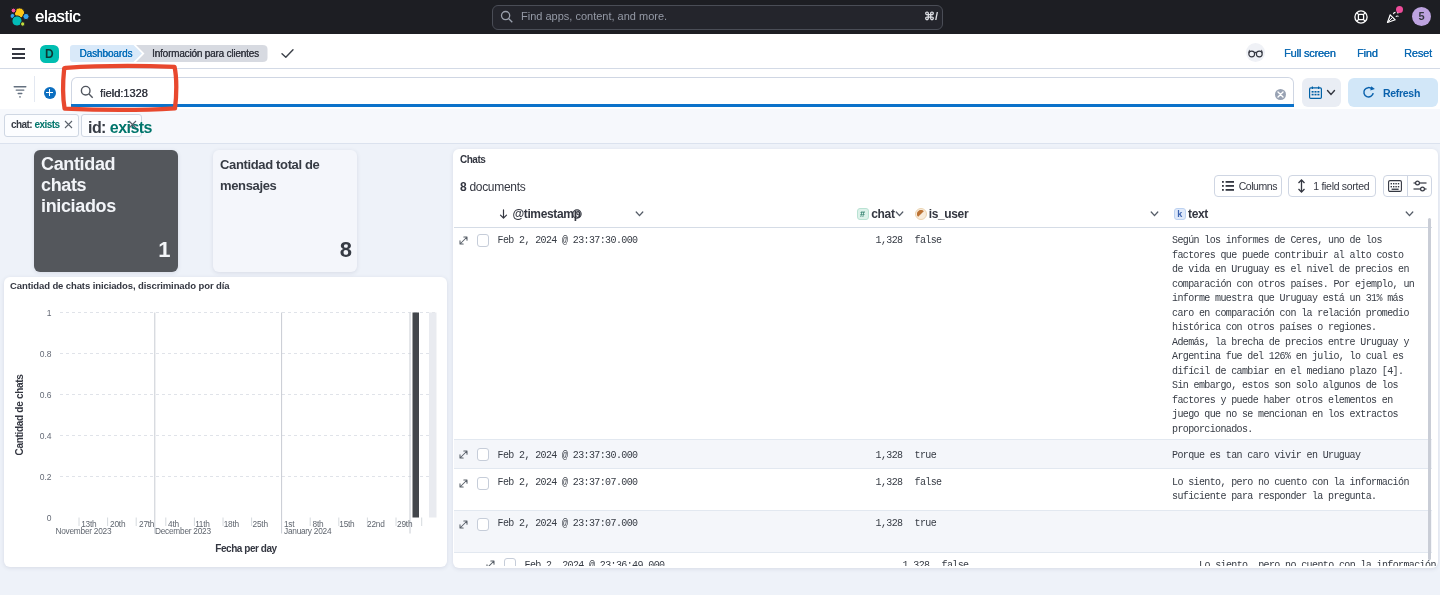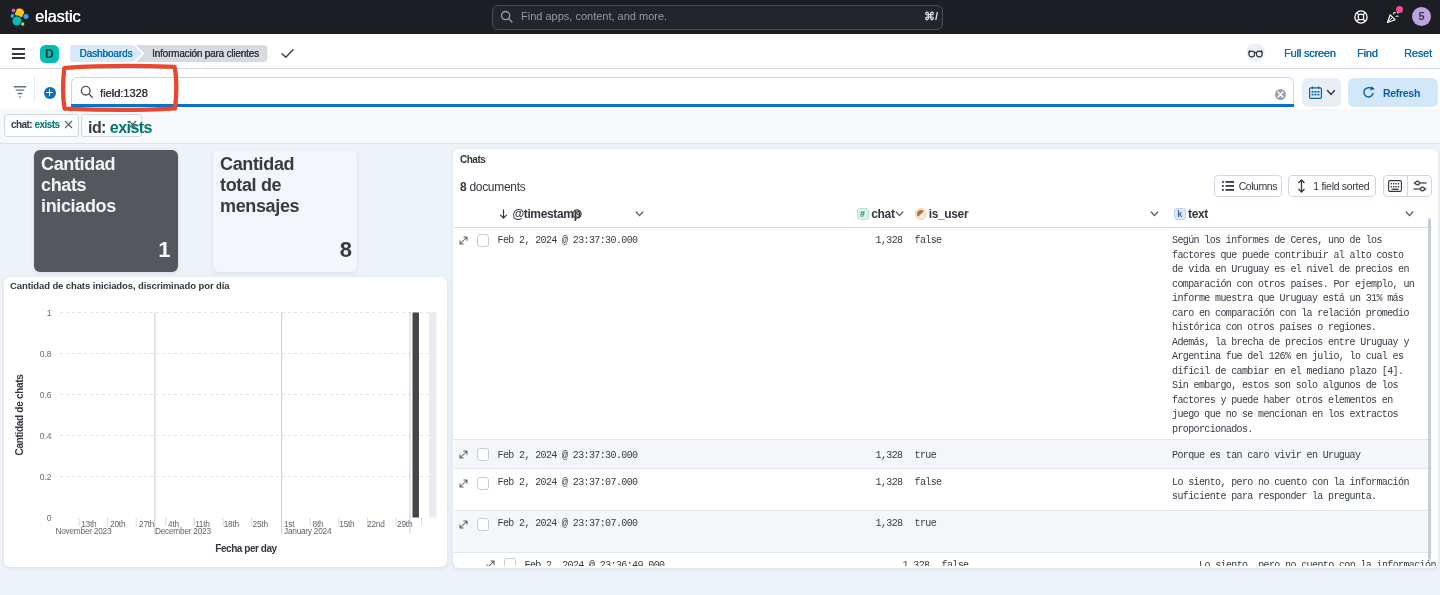--- a/index.html
+++ b/index.html
@@ -143,21 +143,21 @@
   </svg>
 
   <svg class="abs" style="left:55px;top:55.5px;" width="132" height="64" viewBox="0 0 132 64">
     <path d="M11 11.8 C 40 9.9 78 9.4 119.5 10.8 C 122 21.5 121.6 40 120 52.4 C 84 54.6 44 54.2 9.6 52.6 C 7.6 41 8 24 9.2 12.4 Z" fill="none" stroke="#e8482e" stroke-width="4.3" stroke-linejoin="round" stroke-linecap="round"></path>
   </svg>
 
   <div class="abs" style="left:34px;top:150px;width:144px;height:122px;background:#54575c;border-radius:6px;box-shadow:0 1px 4px rgba(50,60,90,0.12);"></div>
   <div class="abs" style="left:41px;top:154px;width:115px;font-size:18px;font-weight:700;letter-spacing:-0.35px;color:#f2f4f8;line-height:21px;">Cantidad chats iniciados</div>
   <div class="abs" style="left:34px;top:239px;width:136.5px;font-size:22px;font-weight:700;color:#f4f6f9;text-align:right;line-height:22px;">1</div>
   <div class="abs" style="left:213px;top:150px;width:144px;height:122px;background:#f4f6fb;border-radius:6px;box-shadow:0 1px 4px rgba(50,60,90,0.12);"></div>
-  <div class="abs" style="left:220px;top:154px;width:115px;font-size:18px;font-weight:700;letter-spacing:-0.35px;color:#363b44;line-height:21px;">Cantidad total de mensajes</div>
+  <div class="abs" style="left:220px;top:154px;width:115px;font-size:13px;font-weight:700;letter-spacing:-0.35px;color:#363b44;line-height:21px;">Cantidad total de mensajes</div>
   <div class="abs" style="left:213px;top:239px;width:139px;font-size:22px;font-weight:700;color:#363b44;text-align:right;line-height:22px;">8</div>
 
   <div class="abs" style="left:4px;top:277px;width:443px;height:289.5px;background:#ffffff;border-radius:6px;box-shadow:0 1px 4px rgba(50,60,90,0.12);"></div>
   <div class="abs" style="left:10px;top:279.5px;font-size:9.5px;font-weight:700;letter-spacing:-0.1px;color:#343741;">Cantidad de chats iniciados, discriminado por día</div>
   <svg class="abs" style="left:4px;top:277px;" width="443" height="290" viewBox="0 0 443 290" id="chartsvg">
     <g stroke="#e0e3e9" stroke-width="1" stroke-dasharray="3 3">
       <line x1="56" y1="35.5" x2="433" y2="35.5"></line>
       <line x1="56" y1="76.5" x2="433" y2="76.5"></line>
       <line x1="56" y1="117.5" x2="433" y2="117.5"></line>
       <line x1="56" y1="158.5" x2="433" y2="158.5"></line>

